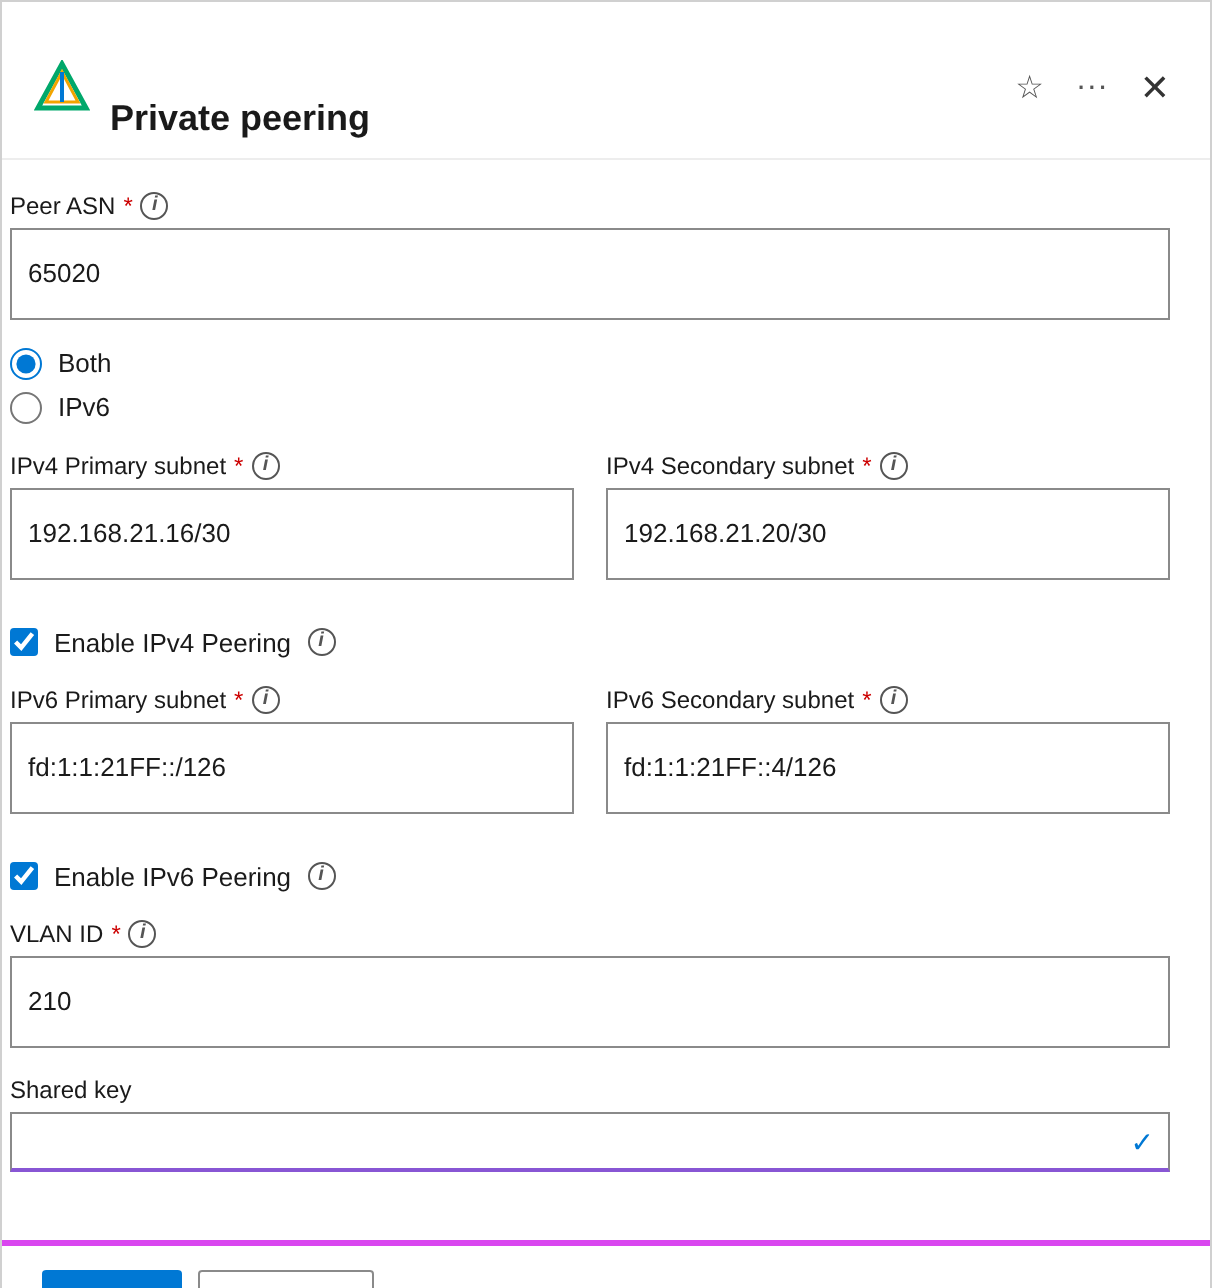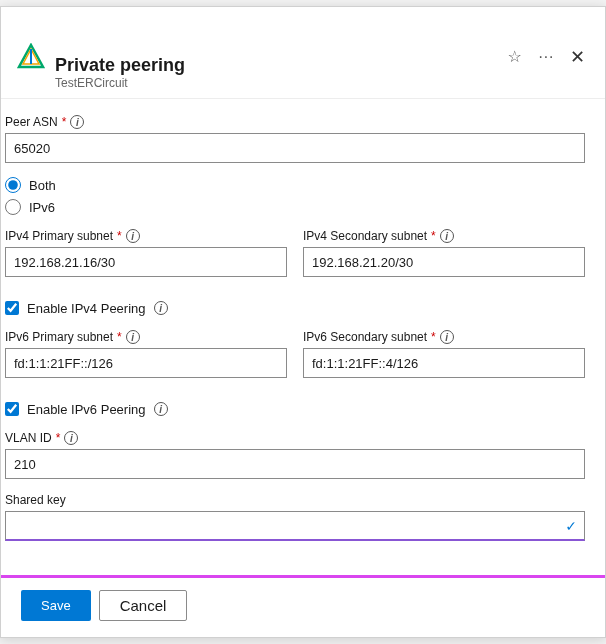--- a/index.html
+++ b/index.html
@@ -92,21 +92,21 @@
       border-radius: 50%;
       border: 1px solid #555;
       font-size: 10px;
       color: #555;
       cursor: pointer;
       font-style: italic;
       font-weight: bold;
     }
     .text-input {
       width: 100%;
-      height: 30px;
+      height: 46px;
       border: 1px solid #8a8a8a;
       padding: 4px 8px;
       font-size: 13px;
       outline: none;
       color: #1a1a1a;
     }
     .section-label {
       font-size: 13px;
       color: #1a1a1a;
       margin-bottom: 6px;
@@ -211,21 +211,20 @@
 
     <div class="header-logo">
       <svg viewBox="0 0 28 28" fill="none" xmlns="http://www.w3.org/2000/svg">
         <polygon points="14,2 26,24 2,24" fill="none" stroke="#00a86b" stroke-width="2.5"></polygon>
         <polygon points="14,6 22,21 6,21" fill="none" stroke="#f2a400" stroke-width="1.5"></polygon>
         <line x1="14" y1="6" x2="14" y2="21" stroke="#0078d4" stroke-width="2"></line>
       </svg>
     </div>
     <div class="header-title-block">
       <div class="header-title">Private peering</div>
-      <div class="header-subtitle">TestERCircuit</div>
     </div>
     <div class="header-actions">
       <button class="header-icon-btn" title="Favorite">
         <span>☆</span>
       </button>
       <button class="header-icon-btn" title="More options">
         <span>···</span>
       </button>
       <button class="header-icon-btn close-btn" title="Close">
         <span>✕</span>

